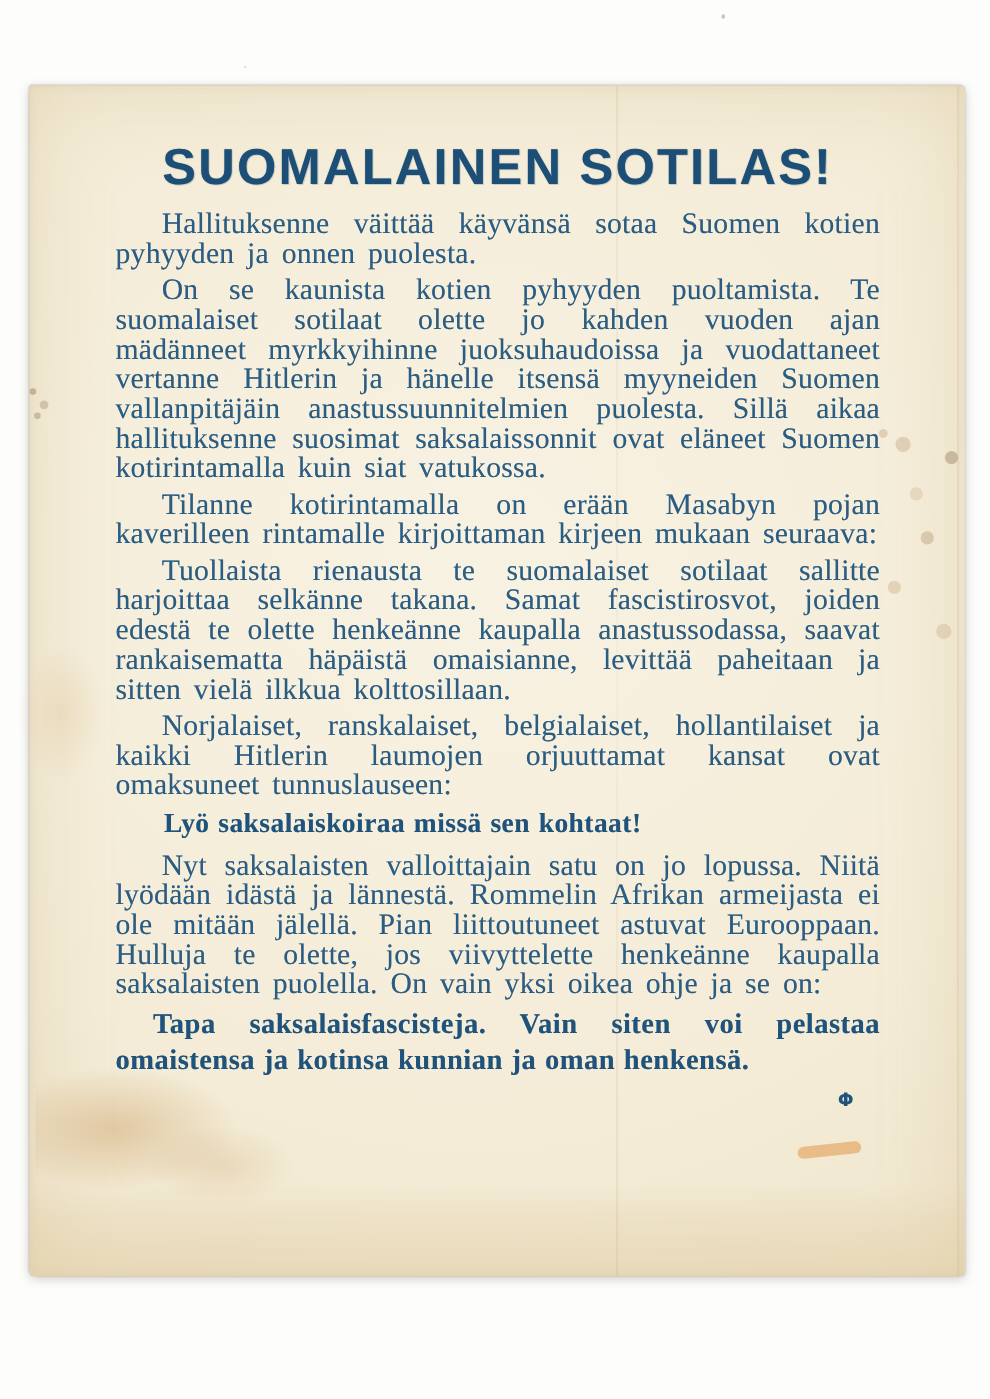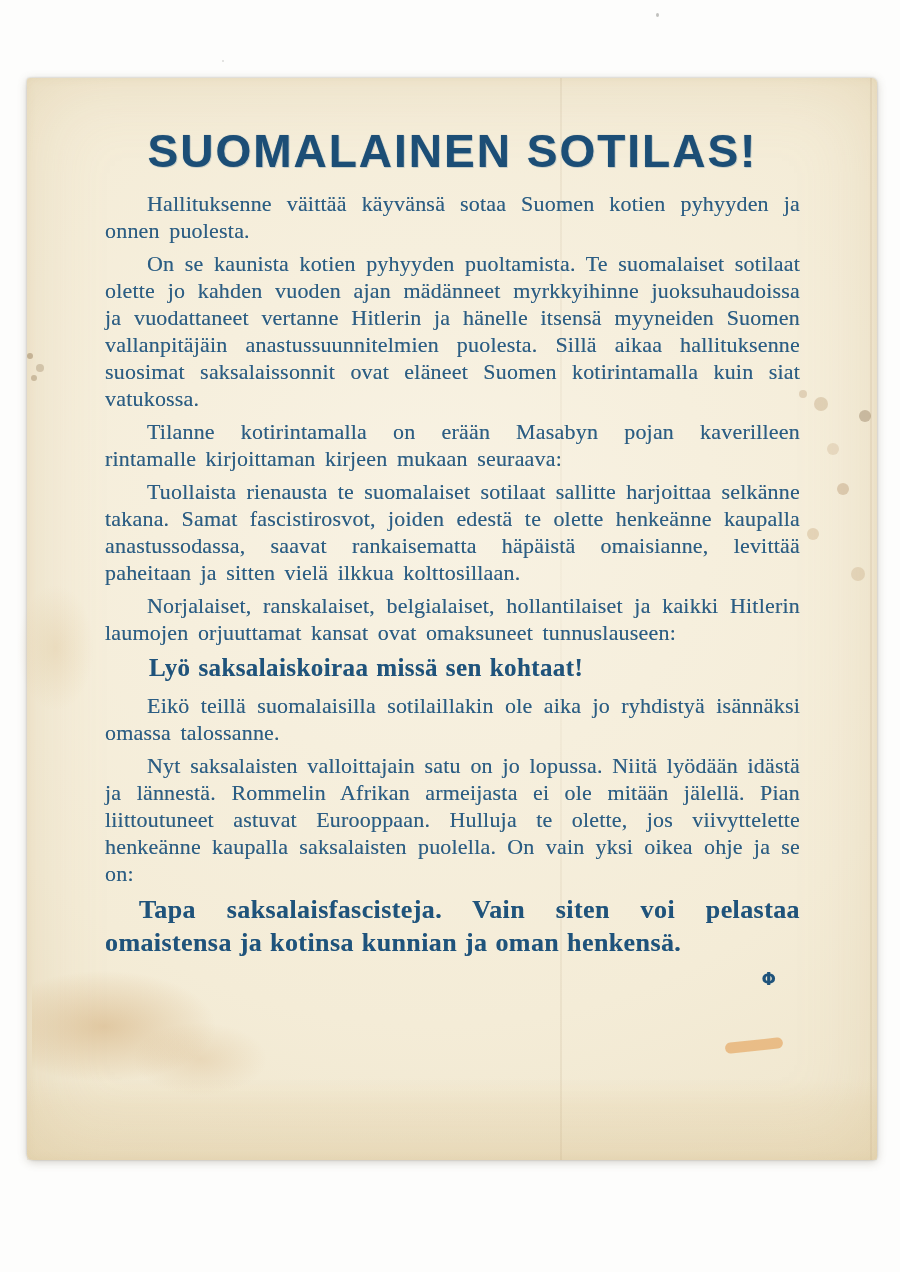--- a/index.html
+++ b/index.html
@@ -46,21 +46,21 @@
     font-weight: 900;
     font-size: 46px;
     line-height: 50px;
     letter-spacing: 2px;
     color: #1c4e76;
     text-shadow: 0 0 1px rgba(28,78,118,0.55), 1px 1px 0 rgba(28,78,118,0.15);
   }
 
   .paper p {
     margin: 0 0 6px 0;
-    font-size: 22px;
+    font-size: 27px;
     line-height: 27px;
     text-align: justify;
     text-indent: 42px;
     word-spacing: 0.17em;
     letter-spacing: 0.2px;
     text-shadow: 0 0 0.5px rgba(43,93,131,0.5);
   }
 
   .paper p.slogan {
     font-weight: bold;
@@ -153,21 +153,20 @@
 <div class="paper">
 
   <h1 class="title">SUOMALAINEN SOTILAS!</h1>
 
   <p>Hallituksenne väittää käyvänsä sotaa Suomen kotien pyhyyden ja onnen puolesta.</p>
   <p>On se kaunista kotien pyhyyden puoltamista. Te suomalaiset sotilaat olette jo kahden vuoden ajan mädänneet myrkkyihinne juoksuhaudoissa ja vuodattaneet vertanne Hitlerin ja hänelle itsensä myyneiden Suomen vallanpitäjäin anastussuunnitelmien puolesta. Sillä aikaa hallituksenne suosimat saksalaissonnit ovat eläneet Suomen kotirintamalla kuin siat vatukossa.</p>
   <p>Tilanne kotirintamalla on erään Masabyn pojan kaverilleen rintamalle kirjoittaman kirjeen mukaan seuraava:</p>
   <p>Tuollaista rienausta te suomalaiset sotilaat sallitte harjoittaa selkänne takana. Samat fascistirosvot, joiden edestä te olette henkeänne kaupalla anastussodassa, saavat rankaisematta häpäistä omaisianne, levittää paheitaan ja sitten vielä ilkkua kolttosillaan.</p>
   <p>Norjalaiset, ranskalaiset, belgialaiset, hollantilaiset ja kaikki Hitlerin laumojen orjuuttamat kansat ovat omaksuneet tunnuslauseen:</p>
   <p class="slogan">Lyö saksalaiskoiraa missä sen kohtaat!</p>
-  <p>Eikö teillä suomalaisilla sotilaillakin ole aika jo ryhdistyä isännäksi omassa talossanne.</p>
   <p>Nyt saksalaisten valloittajain satu on jo lopussa. Niitä lyödään idästä ja lännestä. Rommelin Afrikan armeijasta ei ole mitään jälellä. Pian liittoutuneet astuvat Eurooppaan. Hulluja te olette, jos viivyttelette henkeänne kaupalla saksalaisten puolella. On vain yksi oikea ohje ja se on:</p>
   <p class="emphasis">Tapa saksalaisfascisteja. Vain siten voi pelastaa omaistensa ja kotinsa kunnian ja oman henkensä.</p>
 
   <div class="printer-mark">Φ</div>
 
   <div class="stain" id="stain-bottom-left"></div>
   <div class="stain" id="stain-left-soft"></div>
   <div class="stain" id="stain-right-specks"></div>
   <div class="stain" id="stain-left-specks"></div>
   <div class="stain" id="stain-smear-orange"></div>

